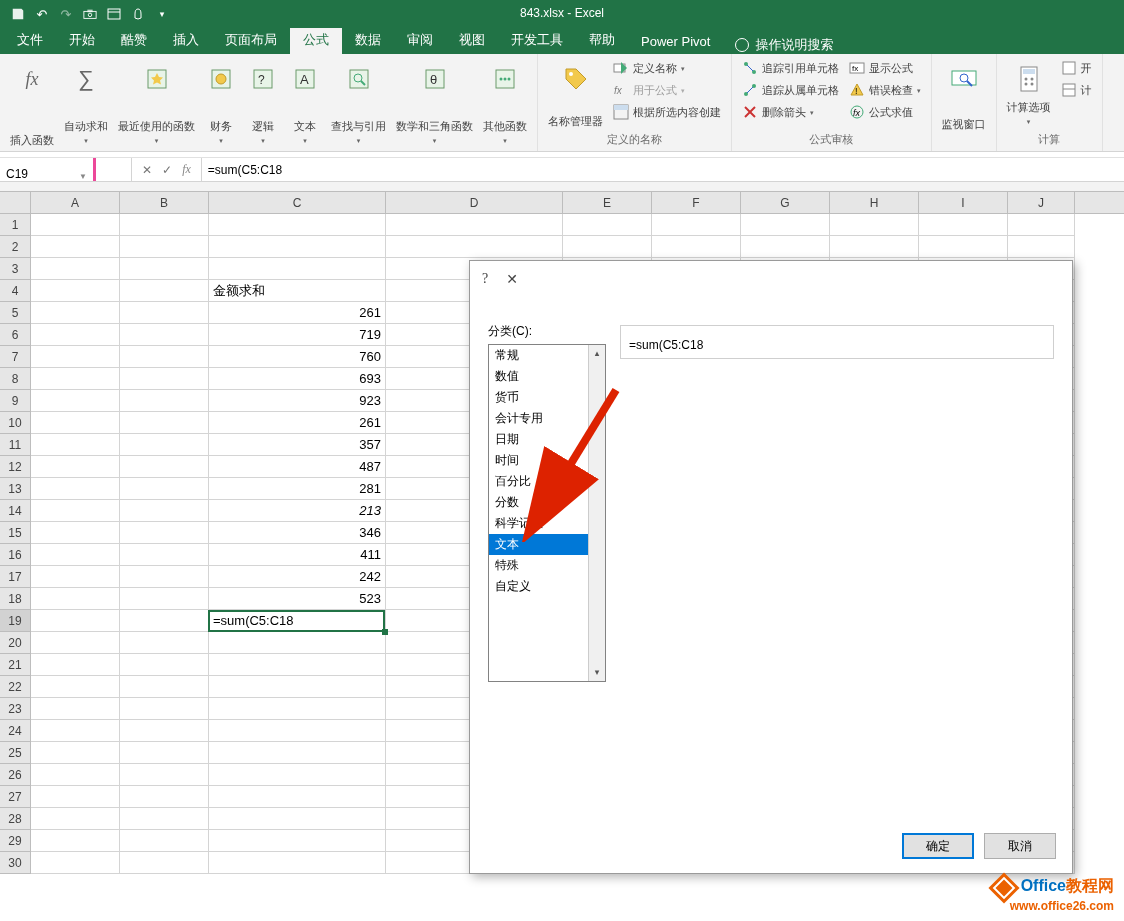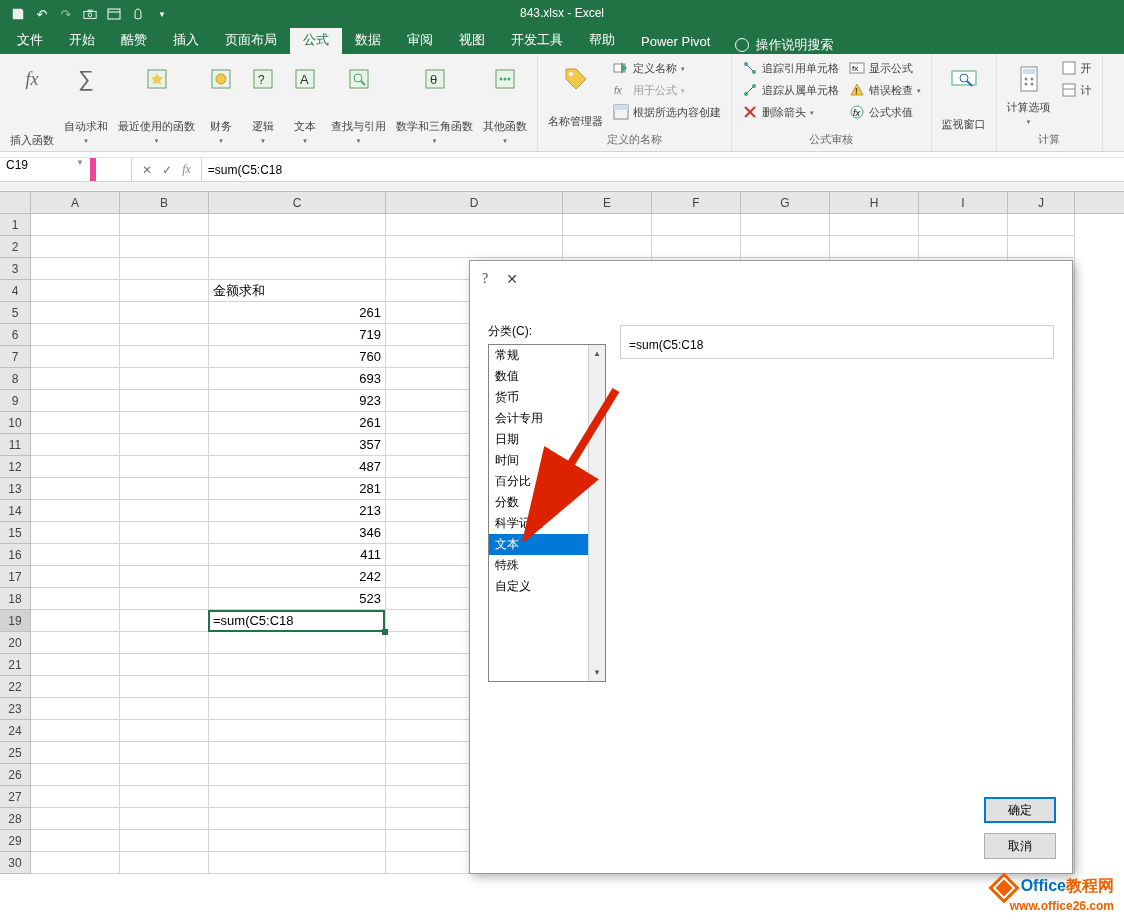--- a/index.html
+++ b/index.html
@@ -26,21 +26,21 @@
     .big-btn { display: flex; flex-direction: column; align-items: center; justify-content: space-between; padding: 2px 4px; min-width: 40px; cursor: pointer; }
     .big-btn .icon-box { width: 32px; height: 32px; display: flex; align-items: center; justify-content: center; margin: 3px 0; }
     .big-btn .lbl { font-size: 11px; text-align: center; line-height: 13px; color: #444; }
     .dropdown-arrow { font-size: 7px; color: #666; margin-top: 1px; }
     .small-btn-col { display: flex; flex-direction: column; gap: 2px; }
     .small-btn { display: flex; align-items: center; gap: 4px; padding: 2px 4px; font-size: 11px; color: #444; cursor: pointer; white-space: nowrap; }
     .small-icon { width: 16px; height: 16px; display: inline-block; }
     
     
     .formula-bar-row { height: 24px; border-bottom: 1px solid #d4d4d4; display: flex; align-items: stretch; background: #fff; }
-    .name-box { width: 96px; border-right: 6px solid #ec4899; display: flex; align-items: flex-start; padding: 0 6px; font-size: 12px; }
+    .name-box { width: 96px; border-right: 3px solid #ec4899; display: flex; align-items: flex-end; padding: 0 6px; font-size: 12px; }
     .name-box-arrow { margin-left: auto; font-size: 8px; color: #888; }
     .fb-gap { width: 36px; border-right: 1px solid #d4d4d4; }
     .fb-btns { display: flex; align-items: center; gap: 10px; padding: 0 10px; border-right: 1px solid #d4d4d4; }
     .fb-btn { color: #777; font-size: 12px; cursor: pointer; }
     .fx-label { font-style: italic; color: #888; font-family: serif; }
     .formula-input { flex: 1; padding: 0 6px; display: flex; align-items: center; font-size: 12px; }
     
     
     .grid-area { position: relative; }
     .col-headers { height: 22px; background: #e6e6e6; display: flex; border-bottom: 1px solid #bdbdbd; }
@@ -73,21 +73,21 @@
     .category-list { border: 1px solid #828282; height: 338px; overflow: auto; font-size: 12px; position: relative; }
     .category-item { padding: 2px 6px; cursor: pointer; }
     .category-item.selected { background: #0078d7; color: #fff; }
     .cat-scroll { position: absolute; right: 0; top: 0; bottom: 0; width: 17px; background: #f0f0f0; border-left: 1px solid #ccc; }
     .cat-scroll-btn { height: 17px; text-align: center; font-size: 9px; color: #555; line-height: 17px; }
     .cat-scroll-btn.bottom { position: absolute; bottom: 0; left: 0; right: 0; }
     .sample-section { flex: 1; }
     .sample-label { font-size: 12px; }
     .sample-box { border: 1px solid #cfcfcf; padding: 12px 8px 6px; margin-top: 2px; font-size: 12px; margin-bottom: 12px; }
     .sample-desc { font-size: 12px; line-height: 18px; }
-    .dialog-footer { position: absolute; bottom: 14px; right: 16px; display: flex; gap: 10px; flex-direction: column; }
+    .dialog-footer { position: absolute; bottom: 14px; right: 16px; display: flex; gap: 10px; }
     .dialog-btn { width: 72px; height: 26px; border: 1px solid #adadad; background: #e1e1e1; font-size: 12px; cursor: pointer; }
     .dialog-btn.primary { border: 2px solid #0078d7; }
     
     
     .red-arrow { position: absolute; pointer-events: none; }
     
     
     .watermark { position: absolute; bottom: 8px; right: 10px; font-weight: bold; text-align: right; }
     .watermark-logo { display: inline-block; width: 22px; height: 22px; background: #eb6100; transform: rotate(45deg); position: relative; vertical-align: middle; margin-right: 2px; }
     .watermark-logo::after { content: ''; position: absolute; inset: 3px; border: 2px solid #fff; }
@@ -602,21 +602,21 @@
           <div class="cell" style="width: 89px;"></div>
           <div class="cell" style="width: 89px;"></div>
           <div class="cell" style="width: 89px;"></div>
           <div class="cell" style="width: 89px;"></div>
           <div class="cell" style="width: 89px;"></div>
           <div class="cell" style="width: 67px;"></div>
         </div>
         <div class="cell-row">
           <div class="cell" style="width: 89px;"></div>
           <div class="cell" style="width: 89px;"></div>
-          <div class="cell right" style="width: 177px;">213</div>
+          <div class="cell right" style="width: 177px; font-style: italic;">213</div>
           <div class="cell" style="width: 177px;"></div>
           <div class="cell" style="width: 89px;"></div>
           <div class="cell" style="width: 89px;"></div>
           <div class="cell" style="width: 89px;"></div>
           <div class="cell" style="width: 89px;"></div>
           <div class="cell" style="width: 89px;"></div>
           <div class="cell" style="width: 67px;"></div>
         </div>
         <div class="cell-row">
           <div class="cell" style="width: 89px;"></div>

